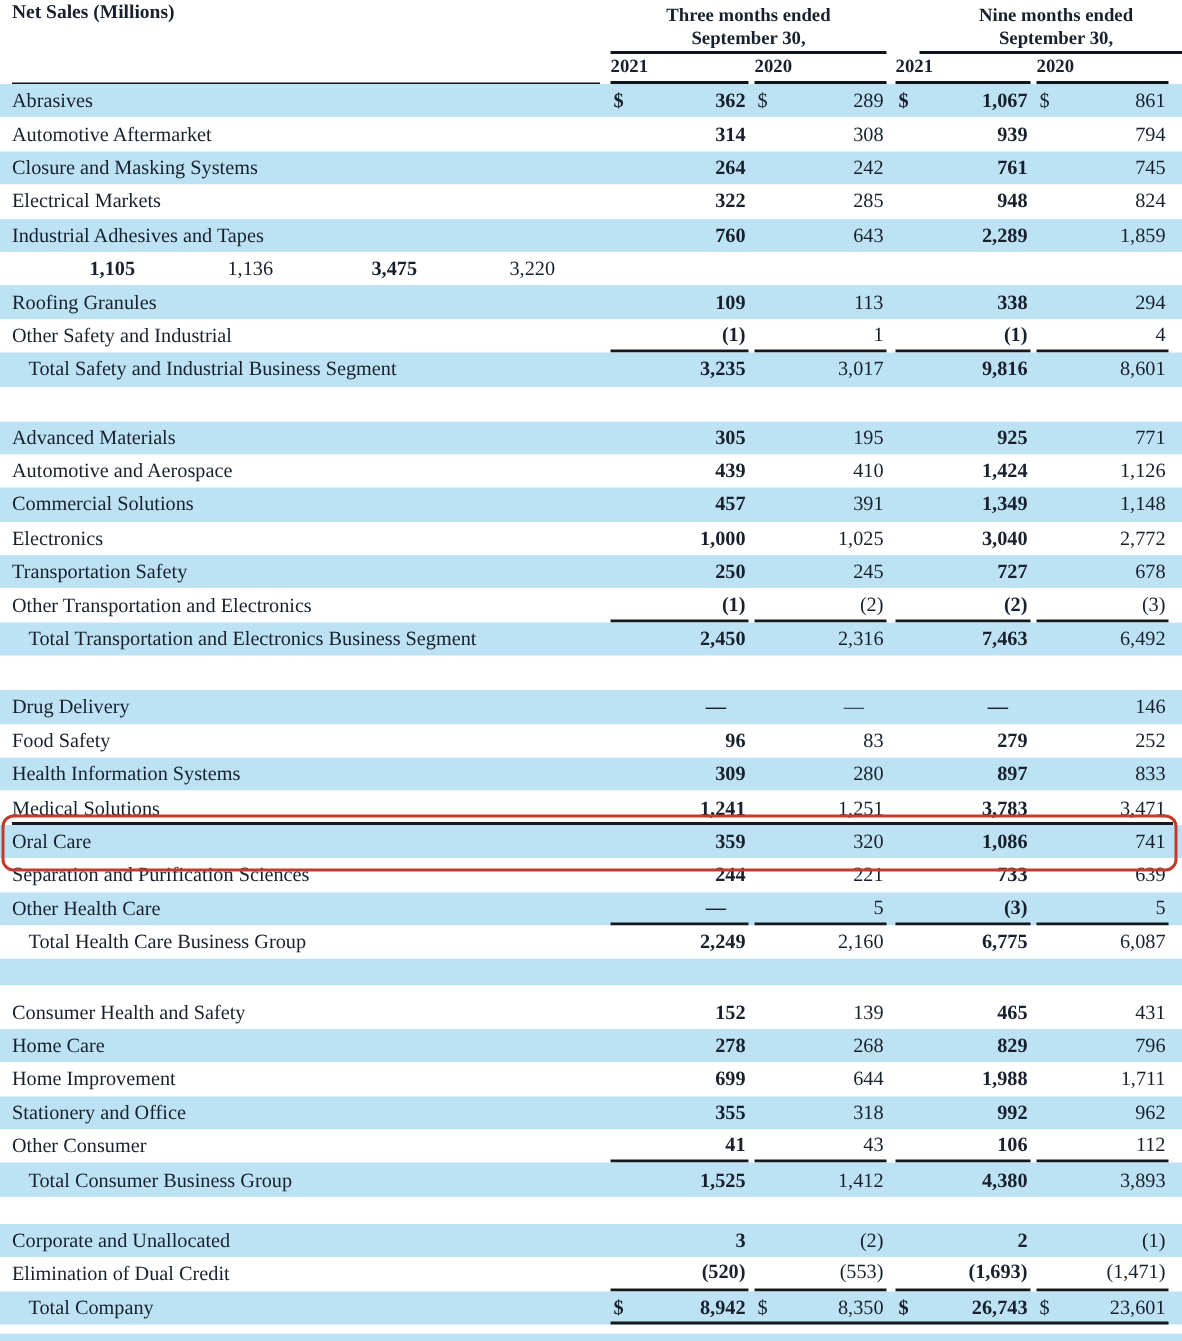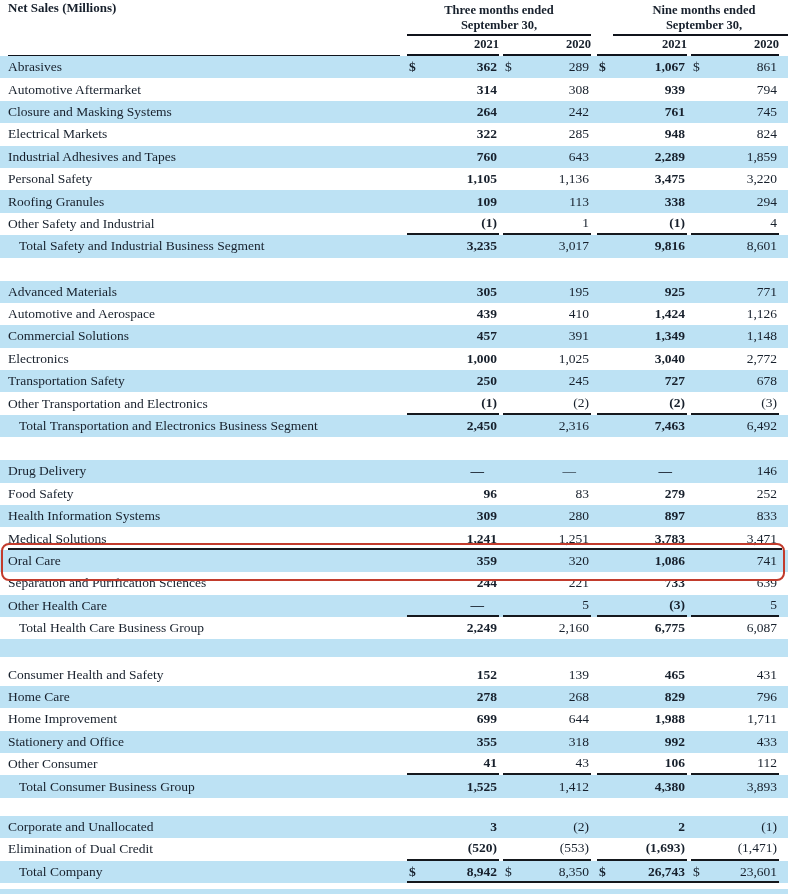--- a/index.html
+++ b/index.html
@@ -23,21 +23,21 @@
     position:absolute;top:3px;height:31px;
     border-bottom:2px solid #10141c;
     text-align:center;font-weight:bold;font-size:12.5px;line-height:14.5px;
     box-sizing:content-box;
   }
   .g1{left:407px;width:184px;text-align:center;}
   .g2{left:613px;width:182px;}
   .h-year{
     position:absolute;top:37px;height:17px;
     border-bottom:2px solid #10141c;
-    text-align:right;font-weight:bold;font-size:12.5px;
+    text-align:left;font-weight:bold;font-size:12.5px;
   }
   .y1{left:407px;width:92px;}
   .y2{left:503px;width:88px;}
   .y3{left:597px;width:90px;}
   .y4{left:691px;width:88px;}
   
   .rows{position:relative;}
   .row{
     position:relative;
     display:flex;align-items:stretch;
@@ -173,21 +173,20 @@
           <span class="val">643</span>
         </div>
         <div class="cell c3 b">
           <span class="val">2,289</span>
         </div>
         <div class="cell c4">
           <span class="val">1,859</span>
         </div>
       </div>
       <div class="row">
-        <div class="lbl">Personal Safety</div>
         <div class="cell c1 b">
           <span class="val">1,105</span>
         </div>
         <div class="cell c2">
           <span class="val">1,136</span>
         </div>
         <div class="cell c3 b">
           <span class="val">3,475</span>
         </div>
         <div class="cell c4">
@@ -519,21 +518,21 @@
         <div class="cell c1 b">
           <span class="val">355</span>
         </div>
         <div class="cell c2">
           <span class="val">318</span>
         </div>
         <div class="cell c3 b">
           <span class="val">992</span>
         </div>
         <div class="cell c4">
-          <span class="val">433</span>
+          <span class="val">962</span>
         </div>
       </div>
       <div class="row">
         <div class="lbl">Other Consumer</div>
         <div class="cell c1 b sum">
           <span class="val">41</span>
         </div>
         <div class="cell c2 sum">
           <span class="val">43</span>
         </div>

